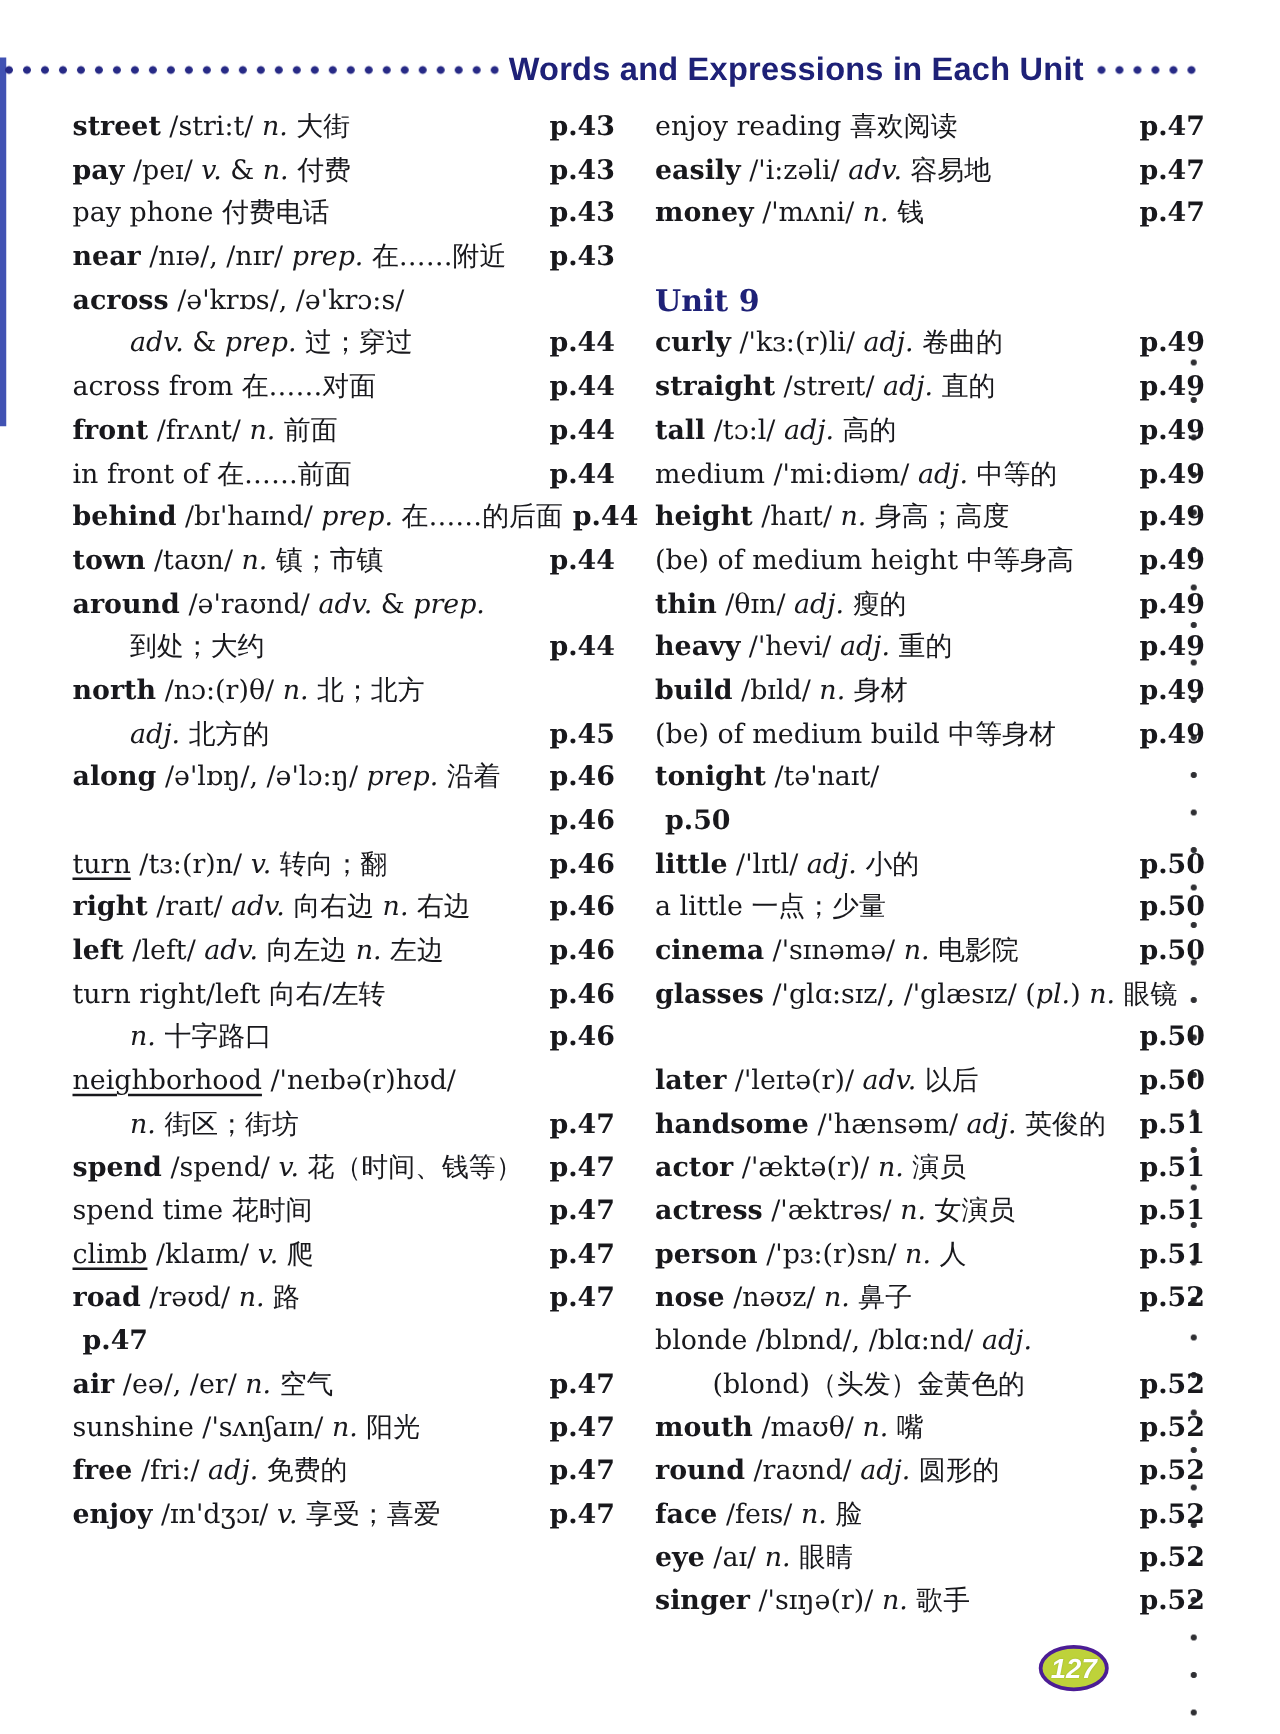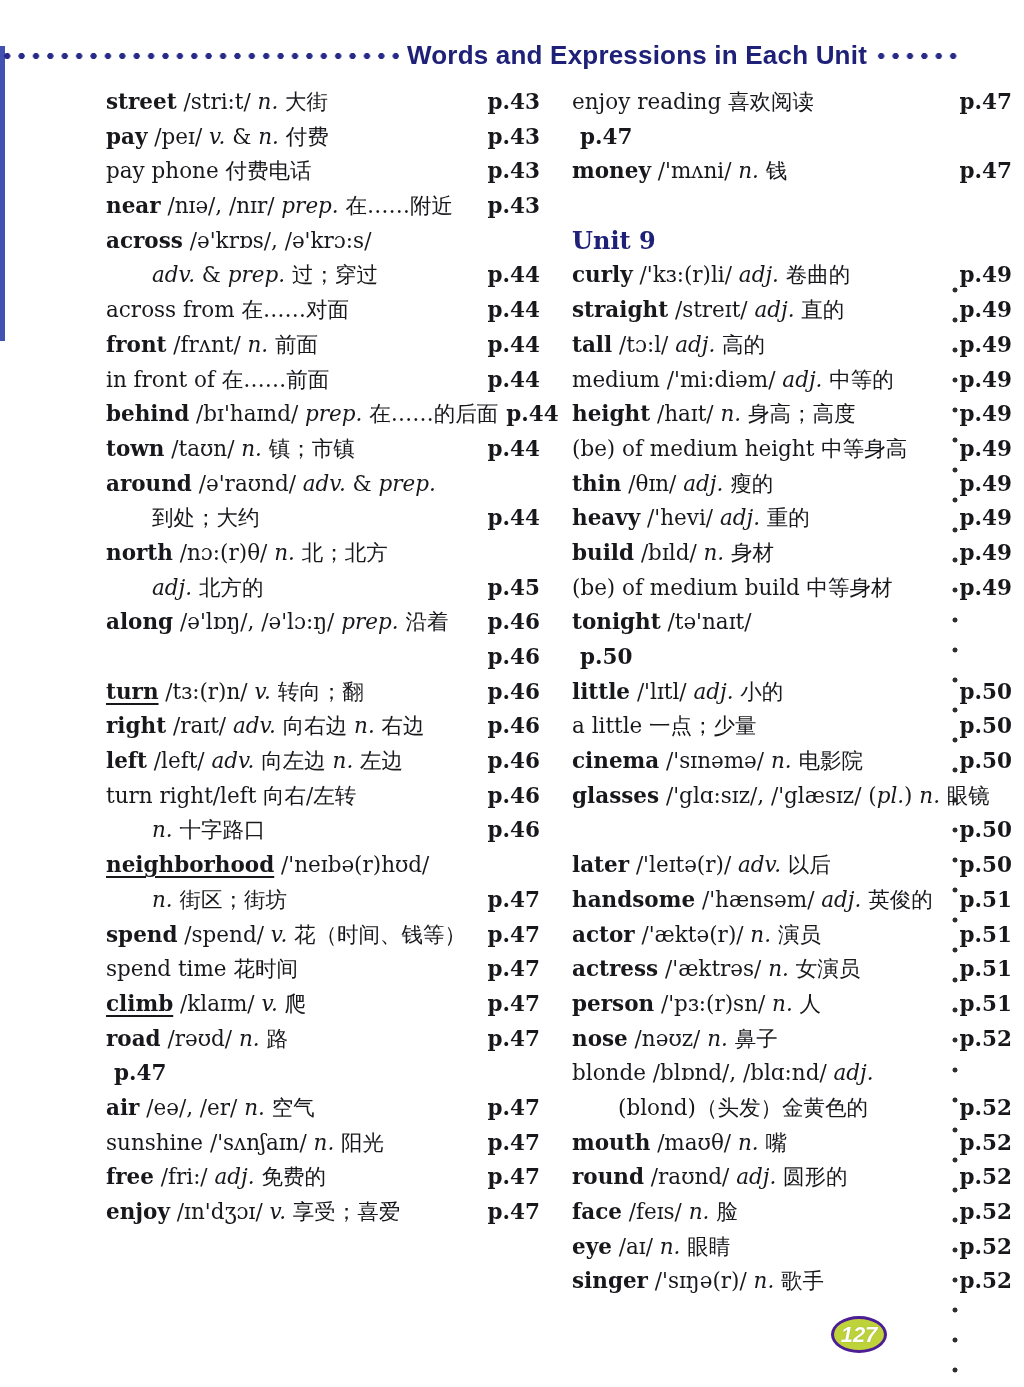--- a/index.html
+++ b/index.html
@@ -9,34 +9,34 @@
   }
   
   .header{position:absolute;top:40px;left:0;width:958px;display:flex;align-items:center;}
   .dots{height:10px;background-image:radial-gradient(circle,#272a86 2.8px,rgba(0,0,0,0) 3.4px);
         background-size:14.4px 10px;background-position:left center;background-repeat:repeat-x;}
   .dots-left{flex:1;margin-right:8px;}
   .dots-right{width:84px;margin-left:7px;}
   .header-title{font-family:"Liberation Sans","DejaVu Sans",sans-serif;font-weight:bold;
         font-size:26px;color:#1e2177;white-space:nowrap;letter-spacing:0.2px;}
   
-  .col{position:absolute;top:85px;margin-left:48px;}
+  .col{position:absolute;top:85px;}
   .col-left{left:58px;width:434px;}
   .col-right{left:524px;width:440px;}
   .row{display:flex;justify-content:space-between;align-items:baseline;
        height:34.7px;line-height:34.7px;font-size:21.5px;white-space:nowrap;}
   .row-text{overflow:visible;}
   .row-indent .row-text{padding-left:46px;}
   .row-heading{font-weight:bold;color:#1e2177;font-size:24px;}
   .row-spacer{height:34.7px;}
   .row-page{font-weight:bold;padding-left:8px;}
   .seg-b{font-weight:bold;}
   .seg-i{font-style:italic;}
   .seg-r{font-style:normal;}
-  .seg-bu{font-weight:bold;text-decoration:underline;text-underline-offset:4px;text-decoration-thickness:2px;}
+  .seg-bu{font-weight:normal;text-decoration:underline;text-underline-offset:4px;text-decoration-thickness:2px;}
   
   .badge{position:absolute;left:831px;top:1316px;width:56px;height:37px;box-sizing:border-box;
          background:#bed23a;border:3px solid #4c1d95;border-radius:50%;
          display:flex;align-items:center;justify-content:center;
          color:#ffffff;font-family:"Liberation Sans","DejaVu Sans",sans-serif;
          font-weight:bold;font-style:italic;font-size:22px;
          text-shadow:0 0 1px #7fa010;}
   
   .edge-left{position:absolute;left:0;top:46px;width:5px;height:295px;background:#4152b3;}
   .edge-right-dots{position:absolute;left:951px;top:275px;width:8px;height:1105px;
@@ -183,20 +183,21 @@
       <span class="row-text"><span class="seg-b">enjoy</span><span class="seg-r"> /ɪn'dʒɔɪ/ </span><span class="seg-i">v.</span><span class="seg-r"> 享受；喜爱</span></span>
       <span class="row-page">p.47</span>
     </div>
   </div>
 <div class="col col-right">
     <div class="row">
       <span class="row-text"><span class="seg-r">enjoy reading 喜欢阅读</span></span>
       <span class="row-page">p.47</span>
     </div>
     <div class="row">
+      <span class="row-text"><span class="seg-b">easily</span><span class="seg-r"> /'i:zəli/ </span><span class="seg-i">adv.</span><span class="seg-r"> 容易地</span></span>
       <span class="row-page">p.47</span>
     </div>
     <div class="row">
       <span class="row-text"><span class="seg-b">money</span><span class="seg-r"> /'mʌni/ </span><span class="seg-i">n.</span><span class="seg-r"> 钱</span></span>
       <span class="row-page">p.47</span>
     </div>
     <div class="row row-spacer"></div>
     <div class="row row-heading">Unit 9</div>
     <div class="row">
       <span class="row-text"><span class="seg-b">curly</span><span class="seg-r"> /'kɜ:(r)li/ </span><span class="seg-i">adj.</span><span class="seg-r"> 卷曲的</span></span>

